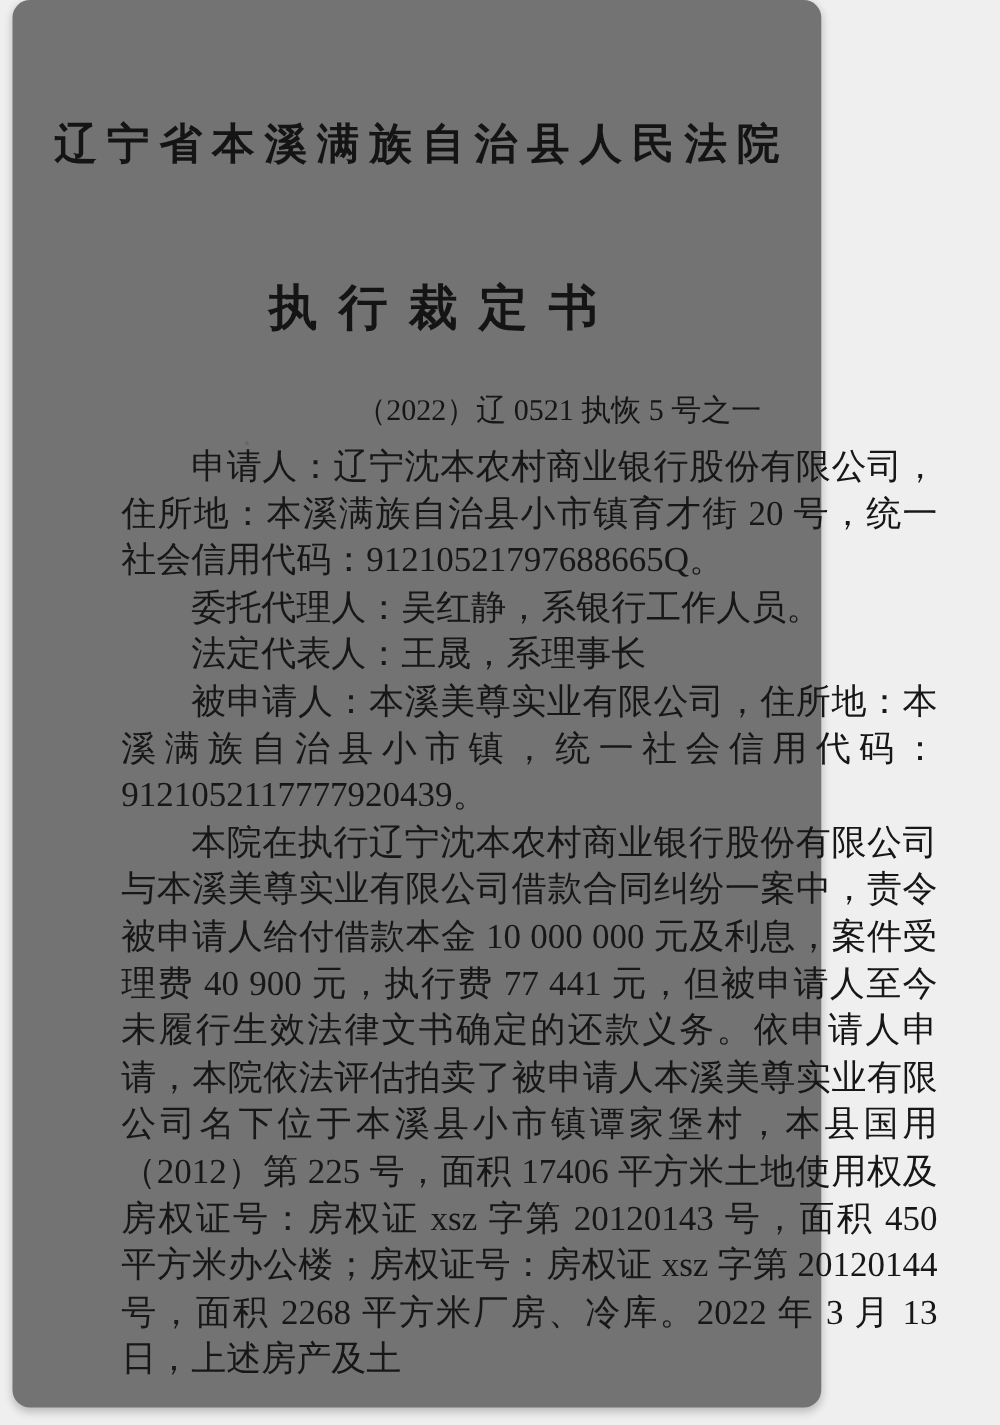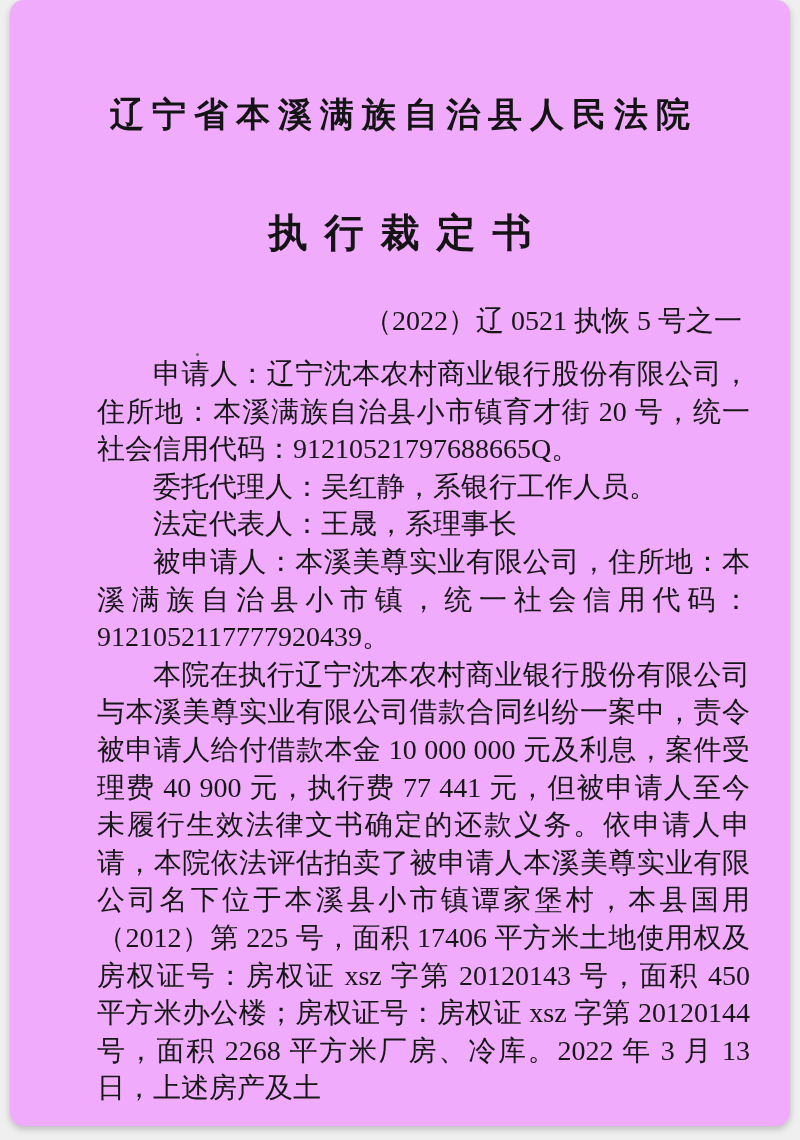--- a/index.html
+++ b/index.html
@@ -11,23 +11,23 @@
     height: 1140px;
     position: relative;
     background: #efefef;
     font-family: "Liberation Serif", "DejaVu Serif", serif;
     overflow: hidden;
   }
   .page {
     position: absolute;
     left: 10px;
     top: 0;
-    width: 780px;
+    width: 647px;
     height: 1126px;
-    background: #f0abfc;
+    background: #737373;
     border-radius: 14px;
     box-shadow: 0 3px 7px rgba(0,0,0,0.22);
   }
   .court-name {
     position: absolute;
     top: 92px;
     left: 0;
     width: 100%;
     margin: 0;
     text-align: center;
@@ -36,34 +36,34 @@
     color: #141414;
     letter-spacing: 8px;
     text-indent: 8px;
     white-space: nowrap;
   }
   .doc-title {
     position: absolute;
     top: 206px;
     left: 0;
     width: 100%;
-    margin: 0;
+    margin: 13px;
     text-align: center;
     font-size: 39px;
     font-weight: bold;
     color: #141414;
     letter-spacing: 17px;
     text-indent: 17px;
     white-space: nowrap;
   }
   .case-number {
     position: absolute;
-    top: 302px;
+    top: 312px;
     right: 48px;
-    font-size: 28px;
+    font-size: 24px;
     color: #161616;
     white-space: nowrap;
   }
   .body-text {
     position: absolute;
     top: 355px;
     left: 87px;
     width: 653px;
     font-size: 28px;
     line-height: 37.6px;

